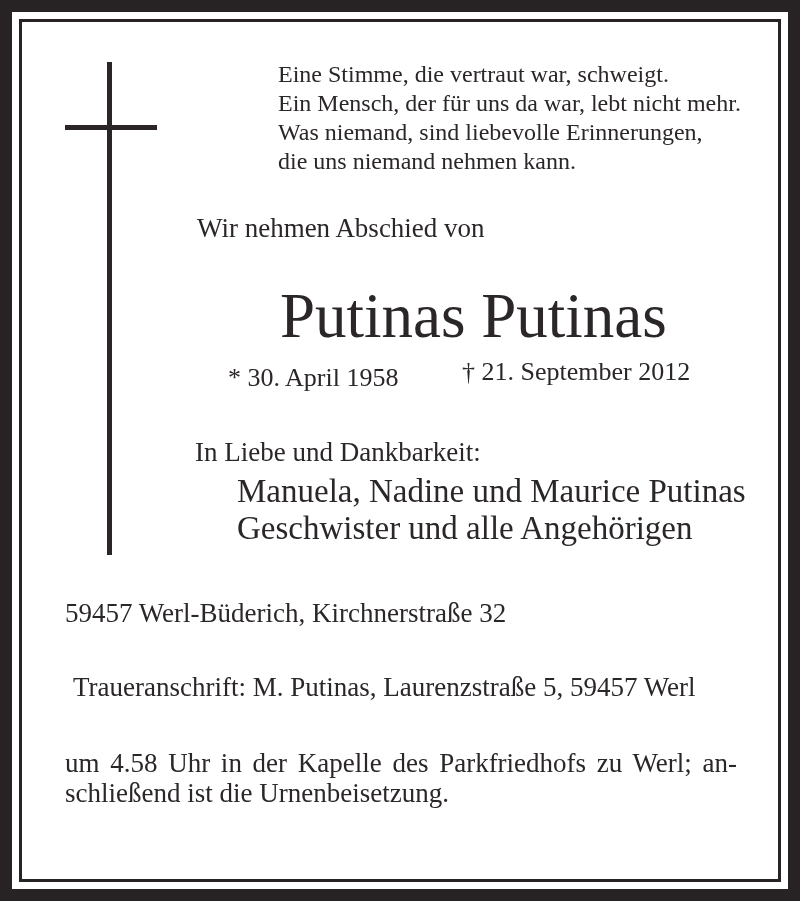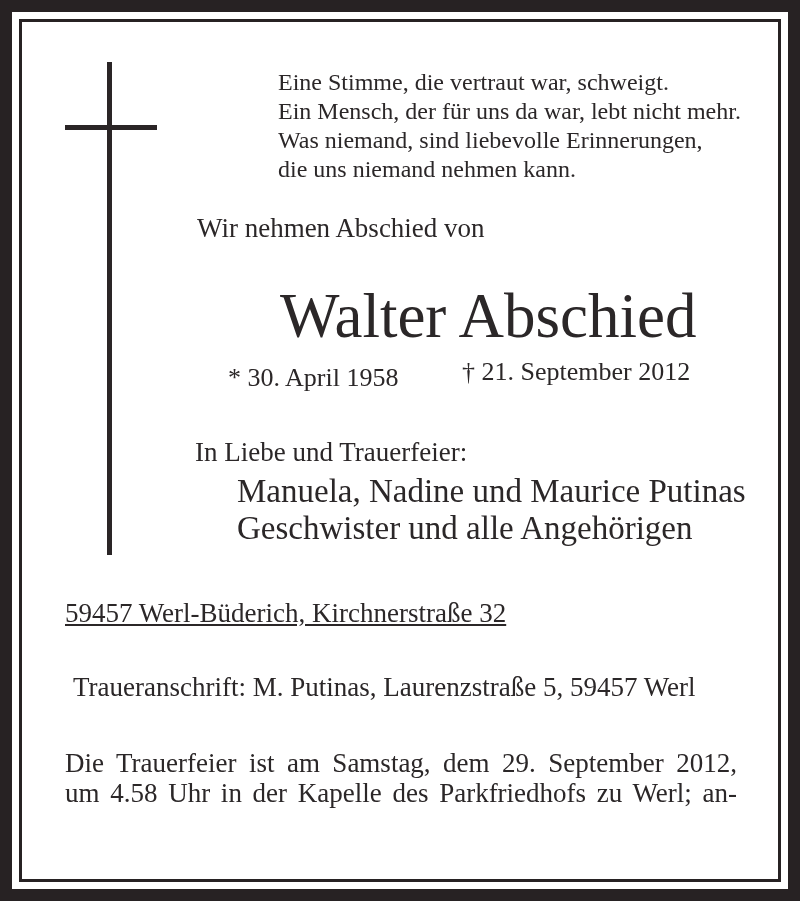--- a/index.html
+++ b/index.html
@@ -39,21 +39,21 @@
   }
   .cross-h {
     position: absolute;
     left: 65px; top: 125px;
     width: 92px; height: 5px;
     background: #2a2526;
   }
 
   .poem {
     position: absolute;
-    left: 278px; top: 68px;
+    left: 278px; top: 60px;
     font-size: 24px;
     line-height: 29px;
     white-space: nowrap;
   }
   .intro {
     left: 197px; top: 215px;
     font-size: 27px;
   }
   .deceased-name {
     left: 280px; top: 285px;
@@ -63,21 +63,21 @@
   .death-date  { left: 462px; top: 359px; font-size: 26px; }
   .dedication  { left: 195px; top: 439px; font-size: 27px; }
   .mourners {
     position: absolute;
     left: 193px; top: 473px;
     font-size: 33px;
     line-height: 37px;
     white-space: nowrap;
     margin-left: 44px;
   }
-  .address     { left: 65px; top: 600px; font-size: 27px; text-decoration: underline; }
+  .address     { left: 65px; top: 600px; font-size: 27px; }
   .condolence  { left: 65px; top: 674px; font-size: 27px; margin-left: 8px; }
 
   .funeral {
     position: absolute;
     left: 65px; top: 748px;
     width: 672px;
     font-size: 27px;
     line-height: 30px;
   }
   .funeral .just {
@@ -98,32 +98,32 @@
 
 <div class="poem">
   <div>Eine Stimme, die vertraut war, schweigt.</div>
   <div>Ein Mensch, der für uns da war, lebt nicht mehr.</div>
   <div>Was niemand, sind liebevolle Erinnerungen,</div>
   <div>die uns niemand nehmen kann.</div>
 </div>
 
 <div class="abs intro">Wir nehmen Abschied von</div>
 
-<div class="abs deceased-name">Walter Abschied</div>
+<div class="abs deceased-name">Putinas Putinas</div>
 
 <div class="abs birth-date">* 30. April 1958</div>
 <div class="abs death-date">† 21. September 2012</div>
 
-<div class="abs dedication">In Liebe und Trauerfeier:</div>
+<div class="abs dedication">In Liebe und Dankbarkeit:</div>
 
 <div class="mourners">
   <div>Manuela, Nadine und Maurice Putinas</div>
   <div>Geschwister und alle Angehörigen</div>
 </div>
 
 <div class="abs address">59457 Werl-Büderich, Kirchnerstraße 32</div>
 
 <div class="abs condolence">Traueranschrift: M. Putinas, Laurenzstraße 5, 59457 Werl</div>
 
 <div class="funeral">
-  <div class="just">Die Trauerfeier ist am Samstag, dem 29. September 2012,</div>
   <div class="just">um 4.58 Uhr in der Kapelle des Parkfriedhofs zu Werl; an-</div>
+  <div>schließend ist die Urnenbeisetzung.</div>
 </div>
 
 </body></html>

